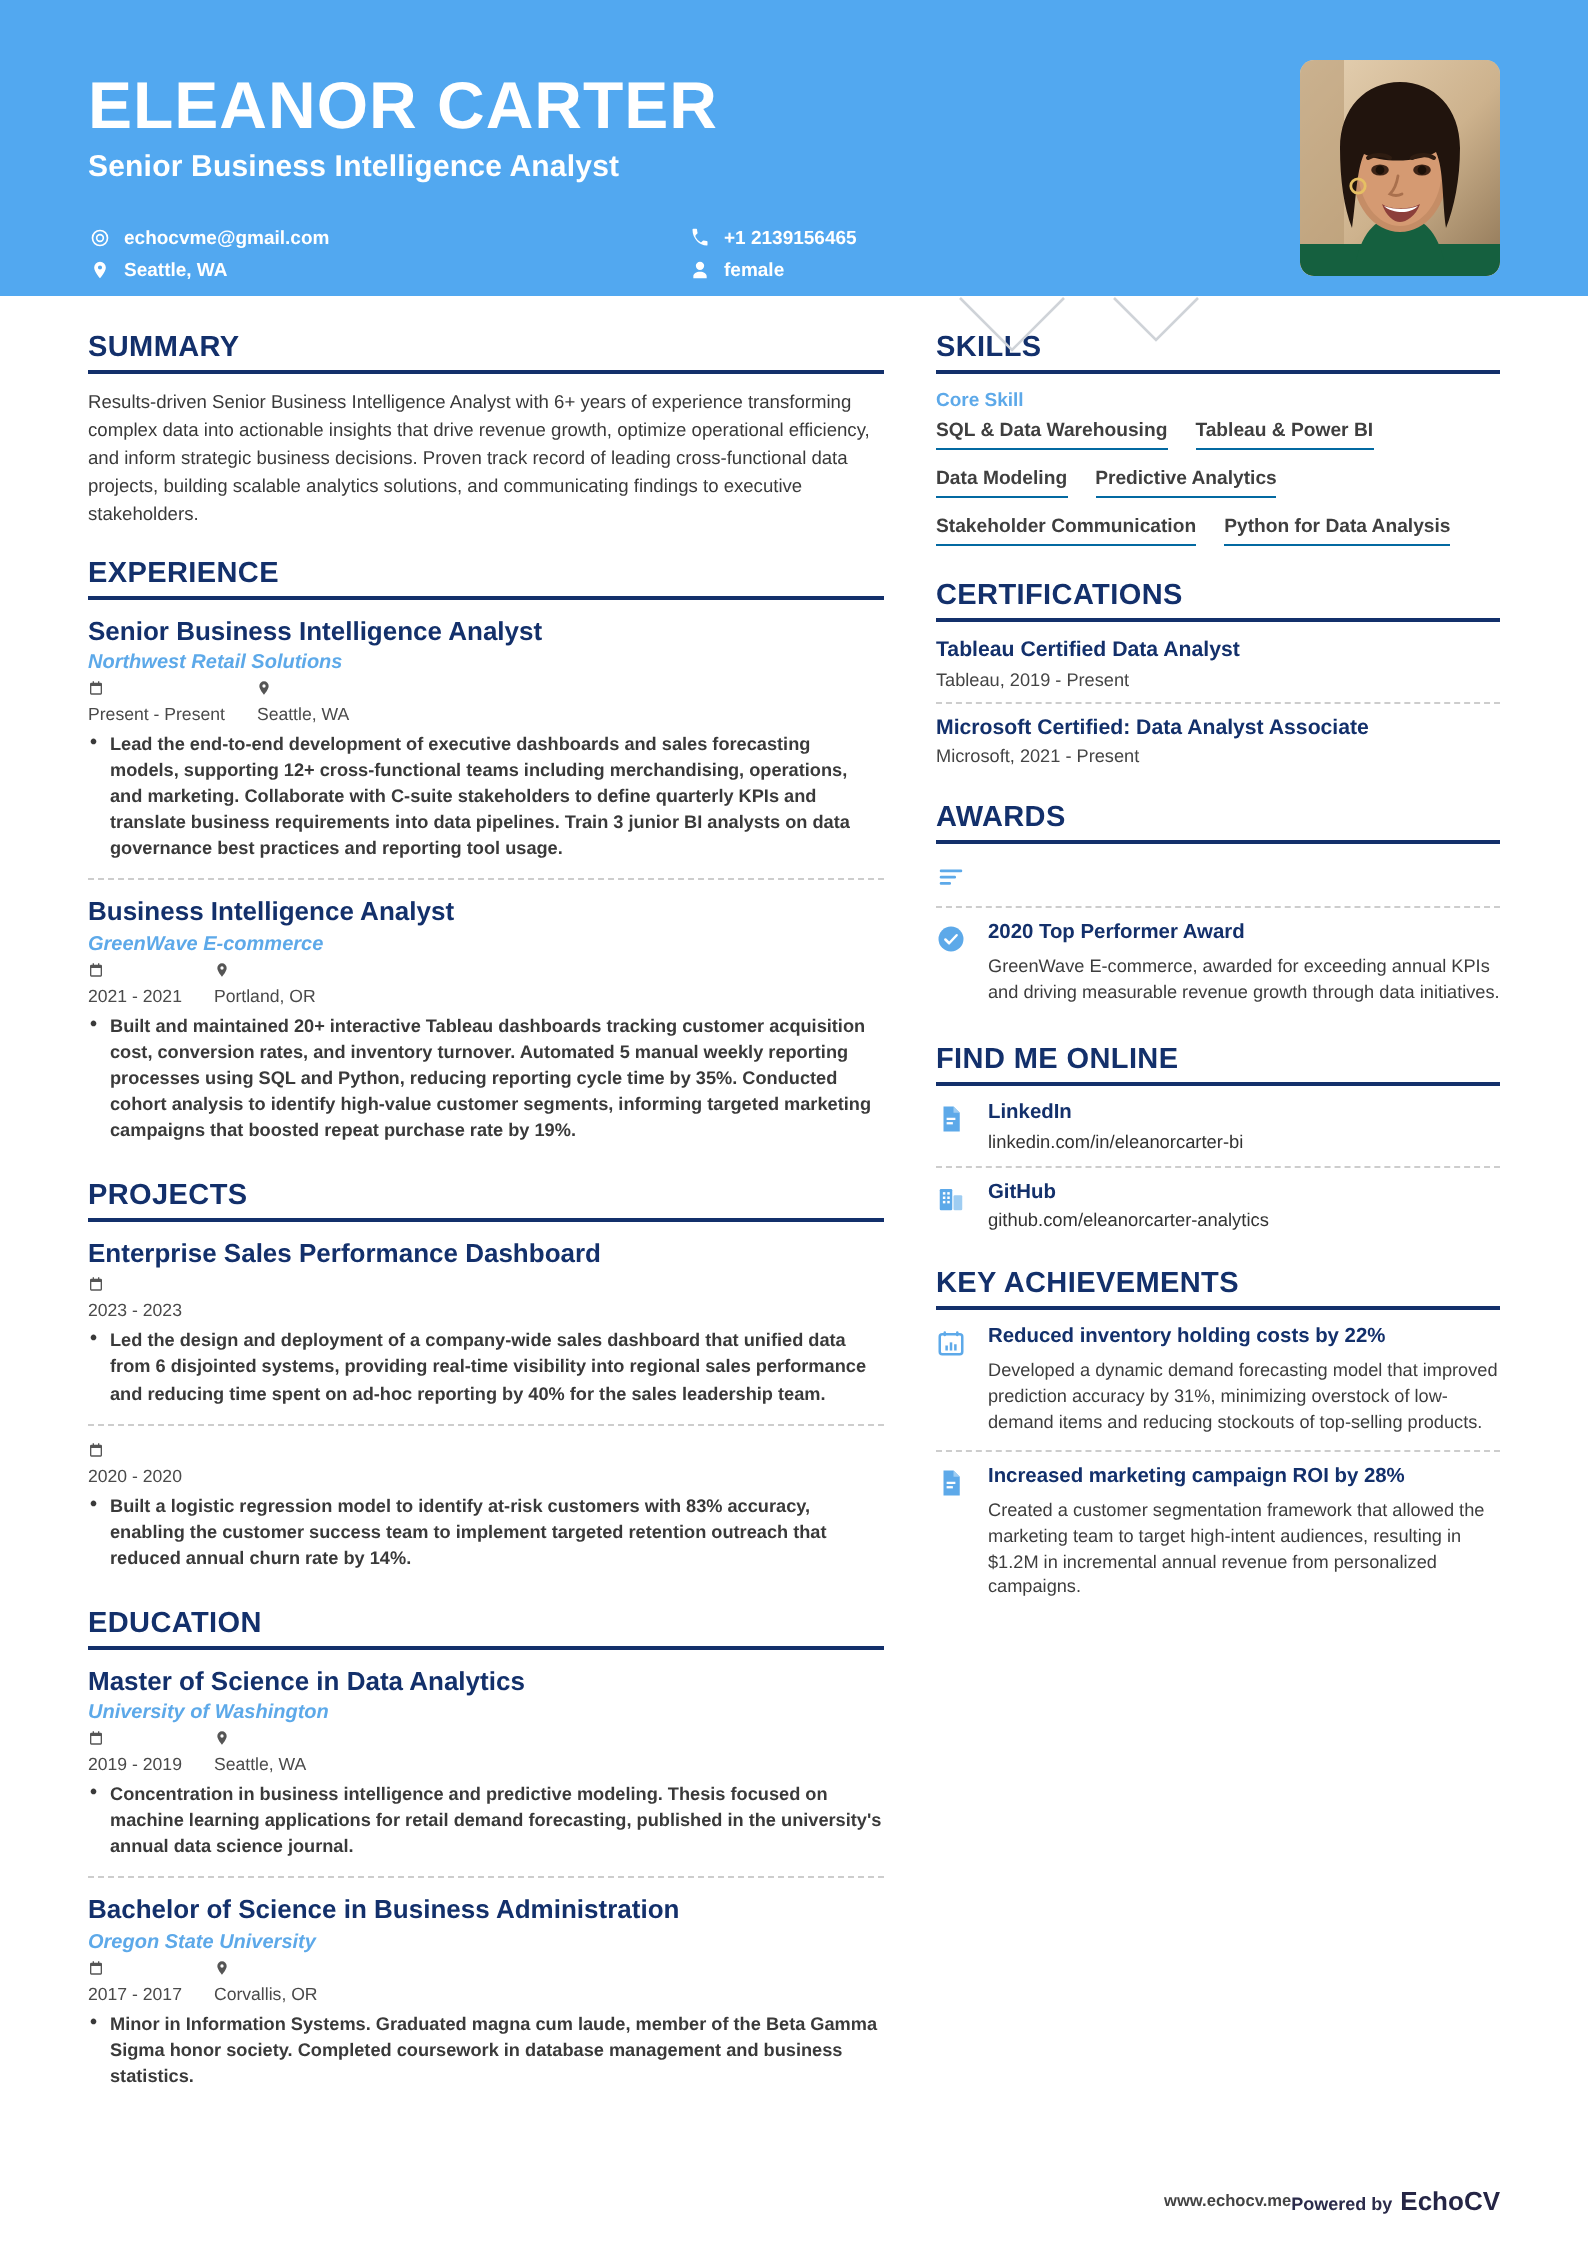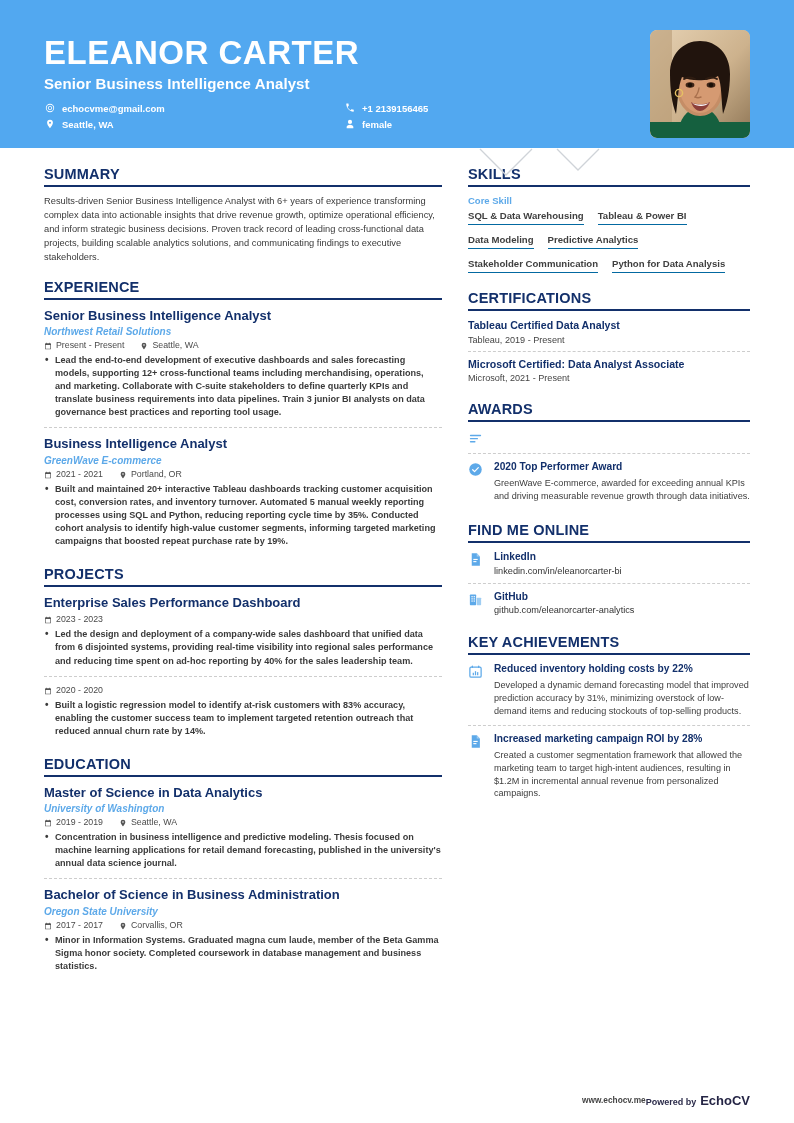--- a/index.html
+++ b/index.html
@@ -23,21 +23,21 @@
   .hdr-left { padding-top: 6px; }
   .full-name {
     font-size: 33px; font-weight: 700; color:#ffffff;
     letter-spacing: 0.5px; line-height: 1.05; text-transform: uppercase;
   }
   .job-title {
     font-size: 15px; font-weight: 700; color:#ffffff;
     margin-top: 4px; letter-spacing: 0.1px;
   }
   .contact-grid {
-    margin-top: 11px;
+    margin-top: 22px;
     display: grid;
     grid-template-columns: 300px auto;
     row-gap: 5px;
   }
   .contact-item { display:flex; align-items:center; gap:7px; color:#ffffff; font-size:9.5px; font-weight:700; }
   .contact-item .ci { width:11px; height:11px; display:inline-flex; align-items:center; justify-content:center; flex:0 0 11px;}
   .contact-item .ci svg { width:10px; height:10px; fill:#ffffff; }
 
   .photo {
     width: 100px; height: 108px;
@@ -65,21 +65,21 @@
   .sec-rule { height:2px; background:#13306b; margin-bottom: 8px; }
 
   .summary-text { font-size:9.3px; line-height:1.5; color:#3a3a3a; }
 
   
   .entry { padding-bottom: 8px; margin-bottom: 8px; border-bottom: 1px dashed #cdcdcd; }
   .entry.last { border-bottom: none; }
   .entry-title { font-size:13px; font-weight:600; color:#13306b; line-height:1.25; }
   .entry-org { font-size:10px; font-weight:700; color:#5da9e9; margin-top:2px;font-style:italic; }
   .entry-meta { display:flex; align-items:center; gap:16px; margin-top:3px; }
-  .meta-item { display:flex; align-items:flex-end; gap:4px; font-size:8.8px; color:#4a4a4a; }
+  .meta-item { display:flex; align-items:flex-start; gap:4px; font-size:8.8px; color:#4a4a4a;flex-direction:column; }
   .meta-item svg { width:8px; height:8px; fill:#555; flex:0 0 8px; }
   .bullets { list-style:none; margin-top:4px; }
   .bullets li { position:relative; padding-left:11px; font-size:9.1px; line-height:1.44; color:#3a3a3a; font-weight:600;}
   .bullets li::before { content:"•"; position:absolute; left:1px; top:-1px; font-size:10px; color:#3a3a3a; }
 
   
   .skill-group-label { font-size:9.5px; font-weight:700; color:#5da9e9; margin-bottom:4px; }
   .skill-tags { display:flex; flex-wrap:wrap; gap: 4px 14px; }
   .skill-tag {
     font-size:9.6px; font-weight:700; color:#3f3f3f;

